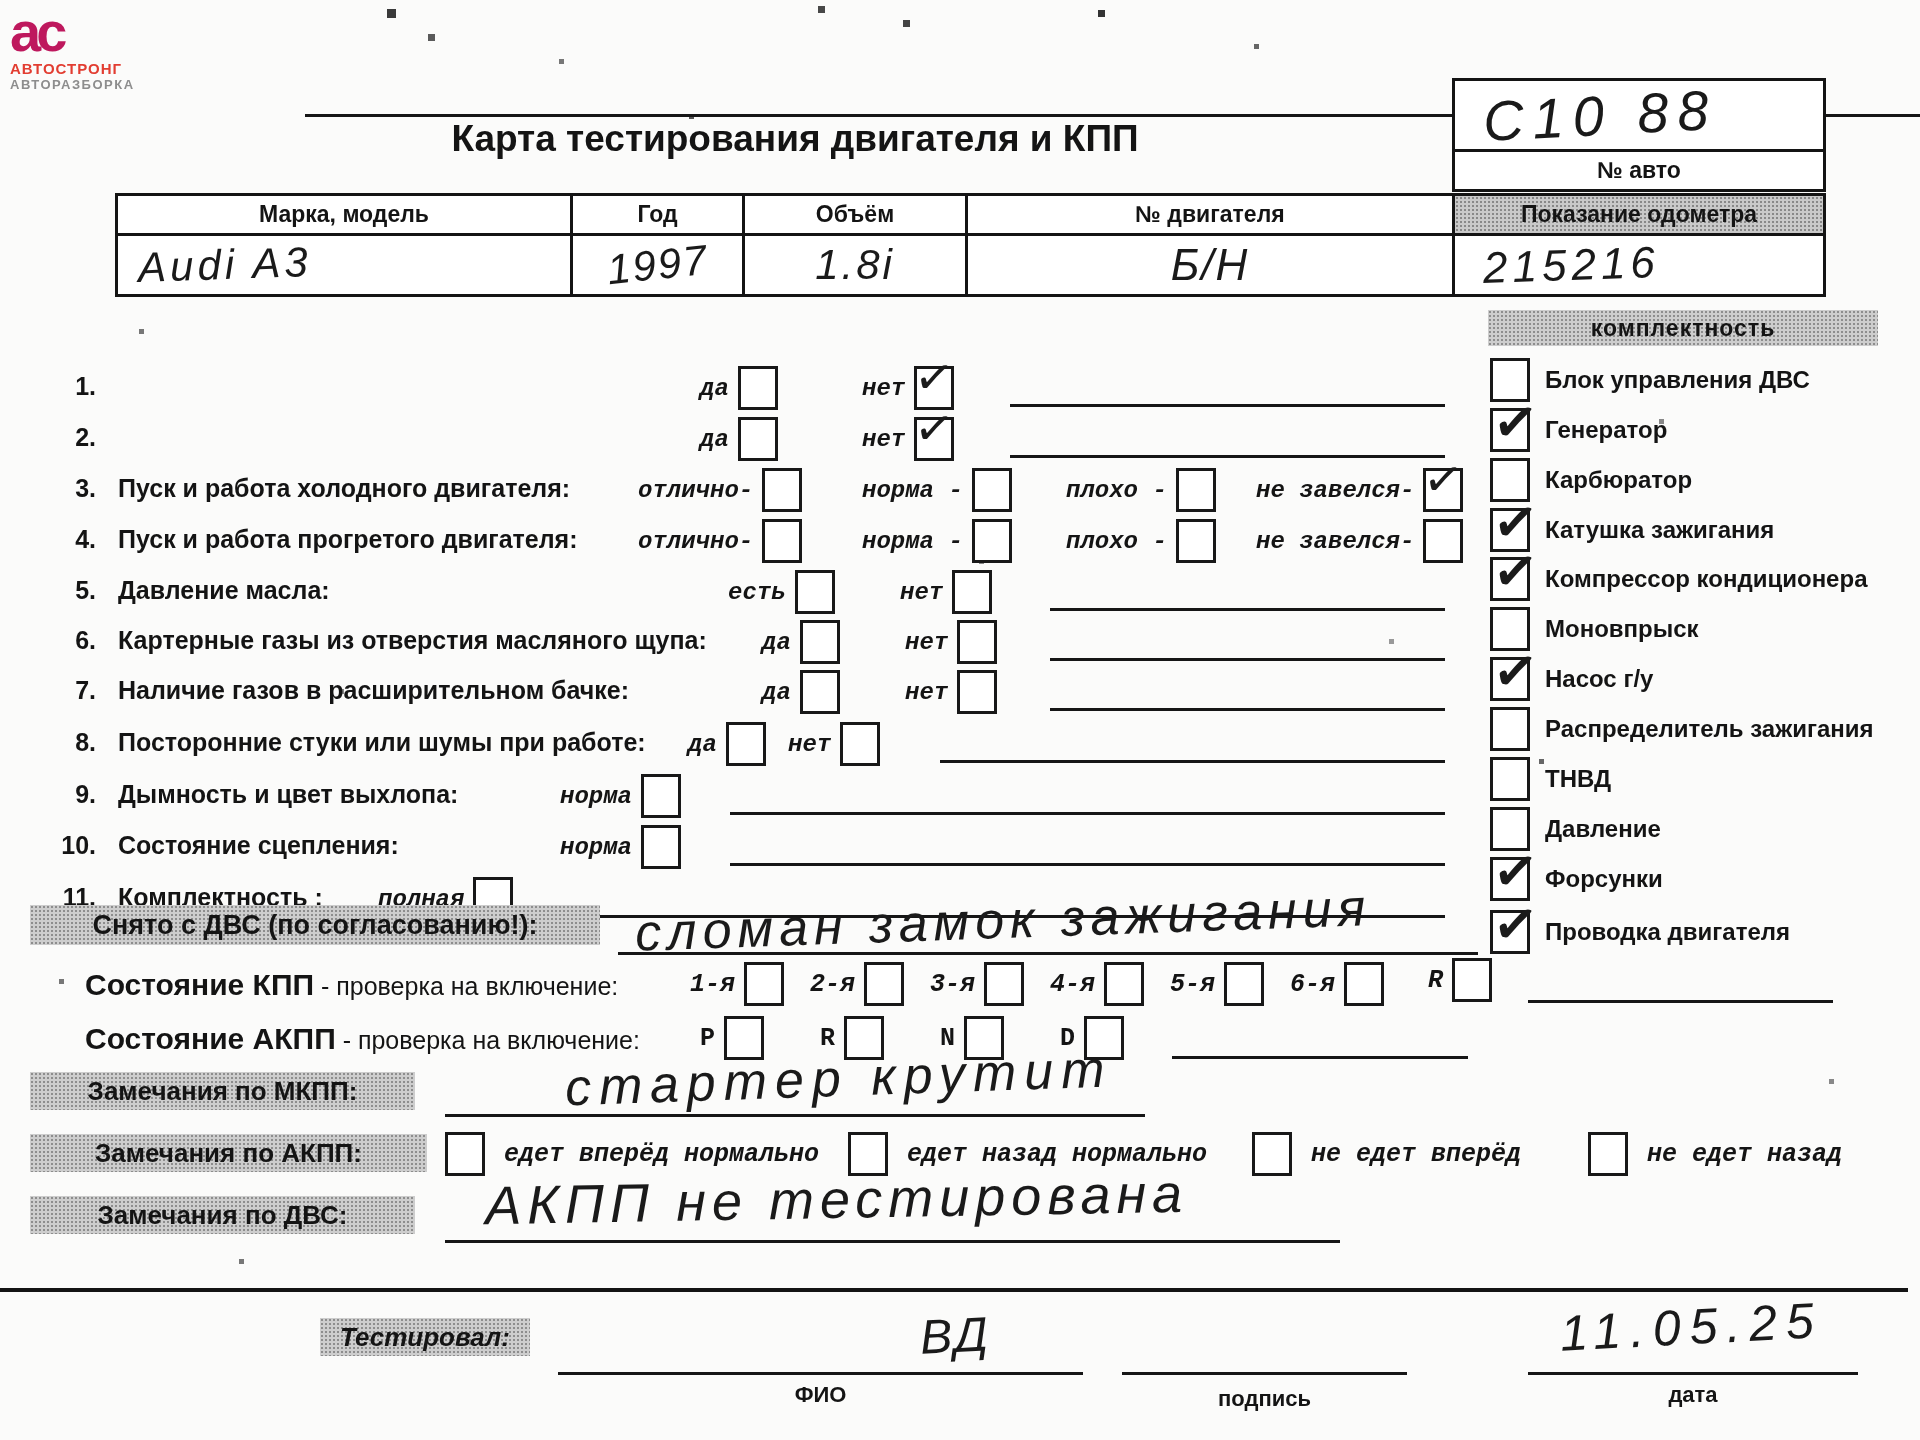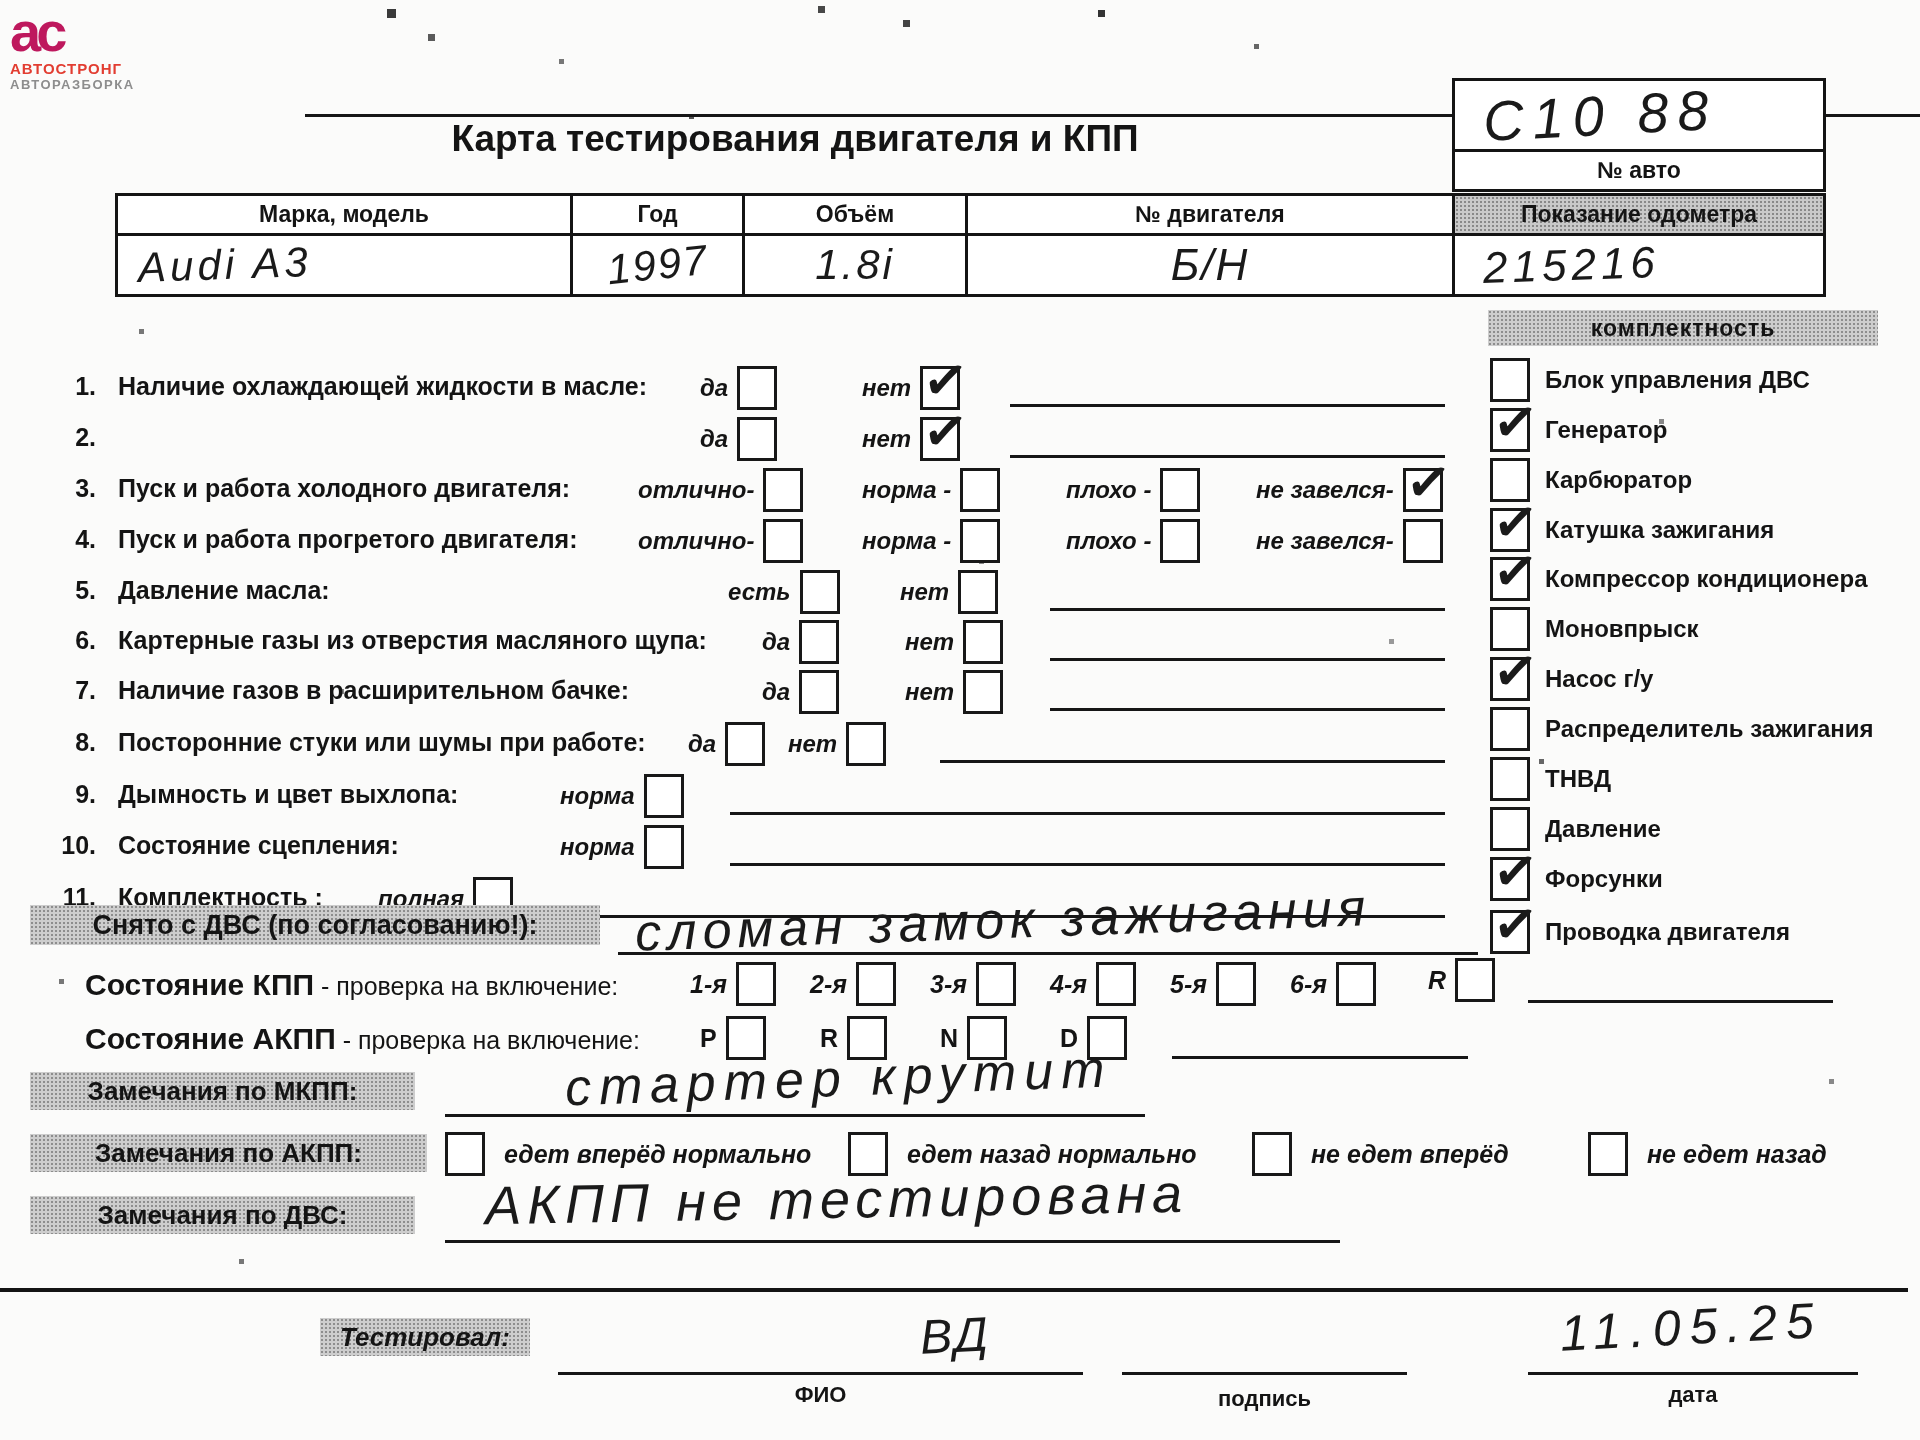--- a/index.html
+++ b/index.html
@@ -29,21 +29,21 @@
   .vtable{display:grid;grid-template-columns:455px 172px 223px 487px 368px;
           grid-template-rows:40px 58px;border:3px solid #141414;background:#fff;}
   .vcell{border-right:3px solid #141414;display:flex;align-items:center;justify-content:center;overflow:visible;}
   .vcell.last{border-right:none;}
   .vhead{border-bottom:3px solid #141414;font-weight:bold;font-size:23px;}
   .vhead.shade{background-color:#c9c9c9;background-image:radial-gradient(#888 0.9px,transparent 1px);background-size:4px 4px;}
   
   .crow{position:absolute;left:0;width:1500px;height:48px;}
   .crow .num{position:absolute;left:48px;width:48px;text-align:right;font-weight:bold;font-size:25px;top:6px;}
   .crow .lbl{position:absolute;left:118px;font-weight:bold;font-size:25px;top:6px;white-space:nowrap;}
-  .opt{position:absolute;top:0;display:inline-flex;align-items:center;}
+  .opt{position:absolute;top:0;display:inline-flex;align-items:center;font-family:Liberation Mono, monospace;}
   .olbl{font-style:italic;font-weight:bold;font-size:24px;margin-right:9px;white-space:nowrap;}
   
   .krow{position:absolute;left:1490px;display:flex;align-items:center;gap:15px;}
   .krow .klbl{font-weight:bold;font-size:24px;white-space:nowrap;}
   
   .gearlbl-b{font-weight:bold;font-size:30px;}
   .gearlbl-r{font-weight:normal;font-size:25px;}
   .gopt .olbl{font-size:25px;}
   .boxfirst .olbl{margin-right:0;margin-left:19px;}
   
@@ -172,21 +172,20 @@
     </div>
   <div class="krow" style="top:910px;">
     <span class="cb">
         <i class="mark">✓</i>
       </span>
     <span class="klbl">Проводка двигателя</span>
     </div>
 
   <div class="crow" style="top:366px;">
     <span class="num">1.</span>
-    <span class="lbl">Наличие охлаждающей жидкости в масле:</span>
     <span class="opt" style="left:700px;">
         <span class="olbl">да</span>
         <span class="cb">
           <i class="mark"></i>
         </span>
       </span>
     <span class="opt" style="left:862px;">
         <span class="olbl">нет</span>
         <span class="cb">
           <i class="mark">✓</i>

